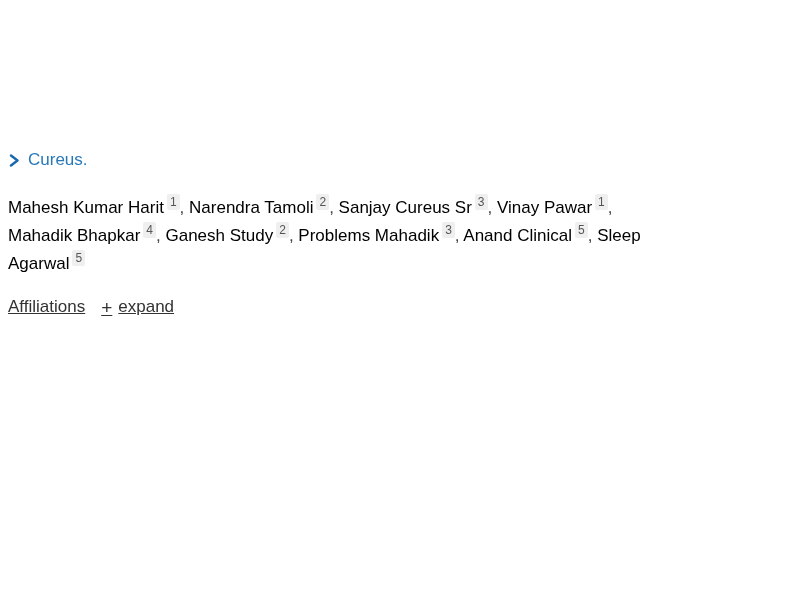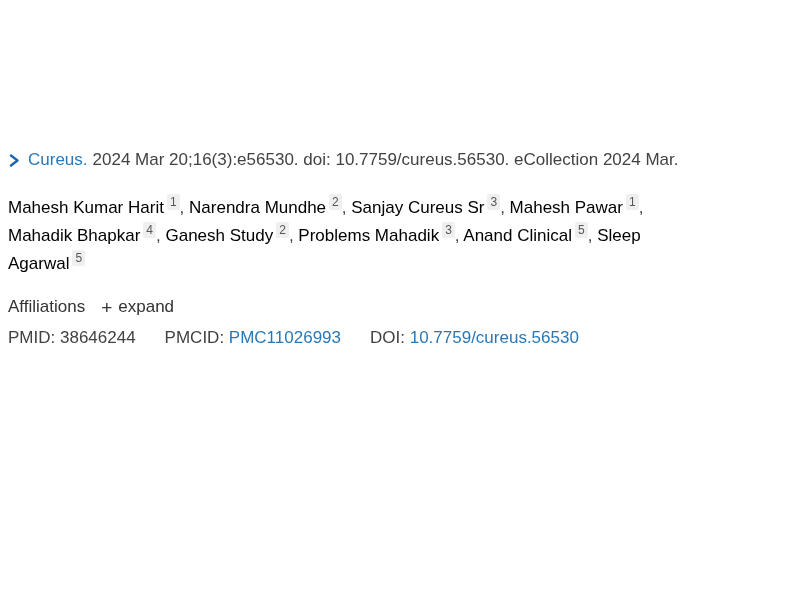--- a/index.html
+++ b/index.html
@@ -74,20 +74,21 @@
     margin-left: 3px;
   }
 
   
   .affiliations {
     display: flex;
     align-items: center;
     font-size: 17px;
     color: #333333;
     margin-bottom: 11px;
+    text-decoration: underline;
   }
   .aff-label { margin-right: 16px; }
   .expand-btn {
     display: inline-flex;
     align-items: center;
     background: none;
     border: none;
     font: inherit;
     color: #333333;
     cursor: pointer;
@@ -114,62 +115,47 @@
 </head>
 <body>
 
 <div class="page">
 
   <div class="citation">
     <svg class="chev" viewBox="0 0 13 13">
       <polyline points="3,1.5 9.5,6.5 3,11.5" fill="none" stroke="#1a67ad" stroke-width="2.4" stroke-linecap="round" stroke-linejoin="round"></polyline>
     </svg>
     <a>Cureus.</a>
-    <span class="rest">2024 Mar 20;16(3):e56530. doi: 10.7759/cureus.56530. eCollection 2024 Mar.</span>
   </div>
 
 
   <div class="authors">
     
   <span>
       <a class="author-name">Mahesh Kumar Harit</a><span class="sup-chip">1</span><span>, </span>
     </span><span>
-      <a class="author-name">Narendra Mundhe</a><span class="sup-chip">2</span><span>, </span>
+      <a class="author-name">Narendra Tamoli</a><span class="sup-chip">2</span><span>, </span>
     </span><span>
       <a class="author-name">Sanjay Cureus Sr</a><span class="sup-chip">3</span><span>, </span>
     </span><span>
-      <a class="author-name">Mahesh Pawar</a><span class="sup-chip">1</span><span>, </span>
+      <a class="author-name">Vinay Pawar</a><span class="sup-chip">1</span><span>, </span>
     </span><span>
       <a class="author-name">Mahadik Bhapkar</a><span class="sup-chip">4</span><span>, </span>
     </span><span>
       <a class="author-name">Ganesh Study</a><span class="sup-chip">2</span><span>, </span>
     </span><span>
       <a class="author-name">Problems Mahadik</a><span class="sup-chip">3</span><span>, </span>
     </span><span>
       <a class="author-name">Anand Clinical</a><span class="sup-chip">5</span><span>, </span>
     </span><span>
       <a class="author-name">Sleep Agarwal</a><span class="sup-chip">5</span><span></span>
     </span></div>
 
   <div class="affiliations">
     <span class="aff-label">Affiliations</span>
     <button class="expand-btn">
       <span class="plus-icon">+</span>
       <span>expand</span>
     </button>
   </div>
 
-  <div class="ids">
-    <span class="id-group">
-      <span class="id-label">PMID:</span>
-      <span>38646244</span>
-    </span>
-    <span class="id-group">
-      <span class="id-label">PMCID:</span>
-      <a class="link">PMC11026993</a>
-    </span>
-    <span class="id-group">
-      <span class="id-label">DOI:</span>
-      <a class="link">10.7759/cureus.56530</a>
-    </span>
-  </div>
 
 </div>
 
 </body></html>

